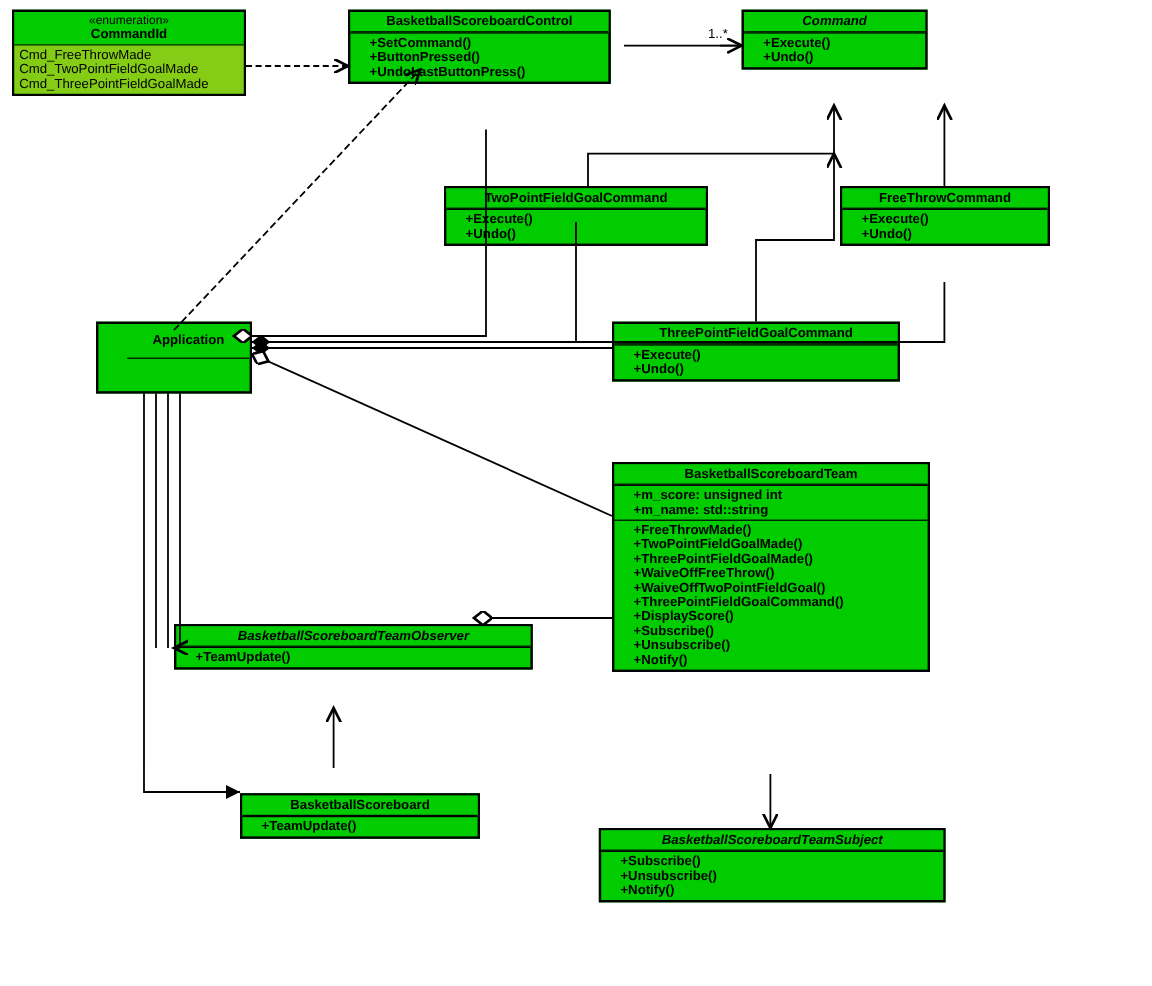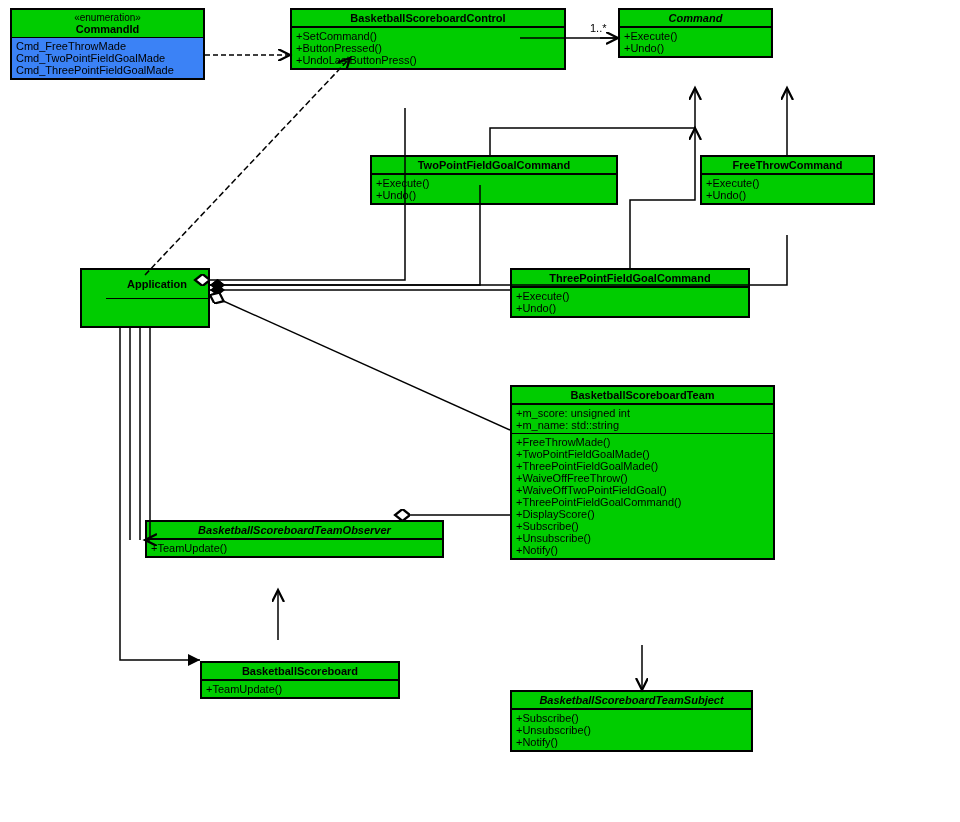--- a/index.html
+++ b/index.html
@@ -28,25 +28,26 @@
     .uml-box .title.italic {
       font-style: italic;
     }
     .uml-box .stereotype {
       font-size: 10px;
       font-weight: normal;
       text-align: center;
     }
     .uml-box .body {
       padding: 2px 4px;
-      background: #3b82f6;
+      background: #84cc16;
     }
     .uml-box .section {
       border-top: 1px solid #000;
-      padding: 2px 4px;
+      padding: 2px 16px;
+      font-weight: bold;
     }
     svg.diagram-lines {
       position: absolute;
       top: 0; left: 0;
       width: 960px;
       height: 822px;
       pointer-events: none;
     }
   </style>
 </head>
@@ -57,38 +58,38 @@
     <div class="stereotype">«enumeration»</div>
     <div>CommandId</div>
   </div>
   <div class="body">
     <div>Cmd_FreeThrowMade</div>
     <div>Cmd_TwoPointFieldGoalMade</div>
     <div>Cmd_ThreePointFieldGoalMade</div>
   </div>
 </div>
 
-<div class="uml-box" style="left:290px; top:8px; width:276px;">
+<div class="uml-box" style="left:290px; top:8px; width:219px;">
   <div class="title">BasketballScoreboardControl</div>
   <div class="section">
     <div>+SetCommand()</div>
     <div>+ButtonPressed()</div>
     <div>+UndoLastButtonPress()</div>
   </div>
 </div>
 
 <div class="uml-box" style="left:618px; top:8px; width:155px;">
   <div class="title italic" style="font-style:italic;">Command</div>
   <div class="section">
     <div>+Execute()</div>
     <div>+Undo()</div>
   </div>
 </div>
 
-<div class="uml-box" style="left:370px; top:155px; width:248px;">
+<div class="uml-box" style="left:370px; top:155px; width:220px;">
   <div class="title">TwoPointFieldGoalCommand</div>
   <div class="section">
     <div>+Execute()</div>
     <div>+Undo()</div>
   </div>
 </div>
 
 <div class="uml-box" style="left:700px; top:155px; width:175px;">
   <div class="title">FreeThrowCommand</div>
   <div class="section">
@@ -136,21 +137,21 @@
   </div>
 </div>
 
 <div class="uml-box" style="left:200px; top:640px; width:200px;margin-top:21px;">
   <div class="title">BasketballScoreboard</div>
   <div class="section">
     <div>+TeamUpdate()</div>
   </div>
 </div>
 
-<div class="uml-box" style="left:510px; top:690px; width:243px;">
+<div class="uml-box" style="left:499px; top:690px; width:289px;">
   <div class="title italic" style="font-style:italic;">BasketballScoreboardTeamSubject</div>
   <div class="section">
     <div>+Subscribe()</div>
     <div>+Unsubscribe()</div>
     <div>+Notify()</div>
   </div>
 </div>
 
 <svg class="diagram-lines">
   <defs>

